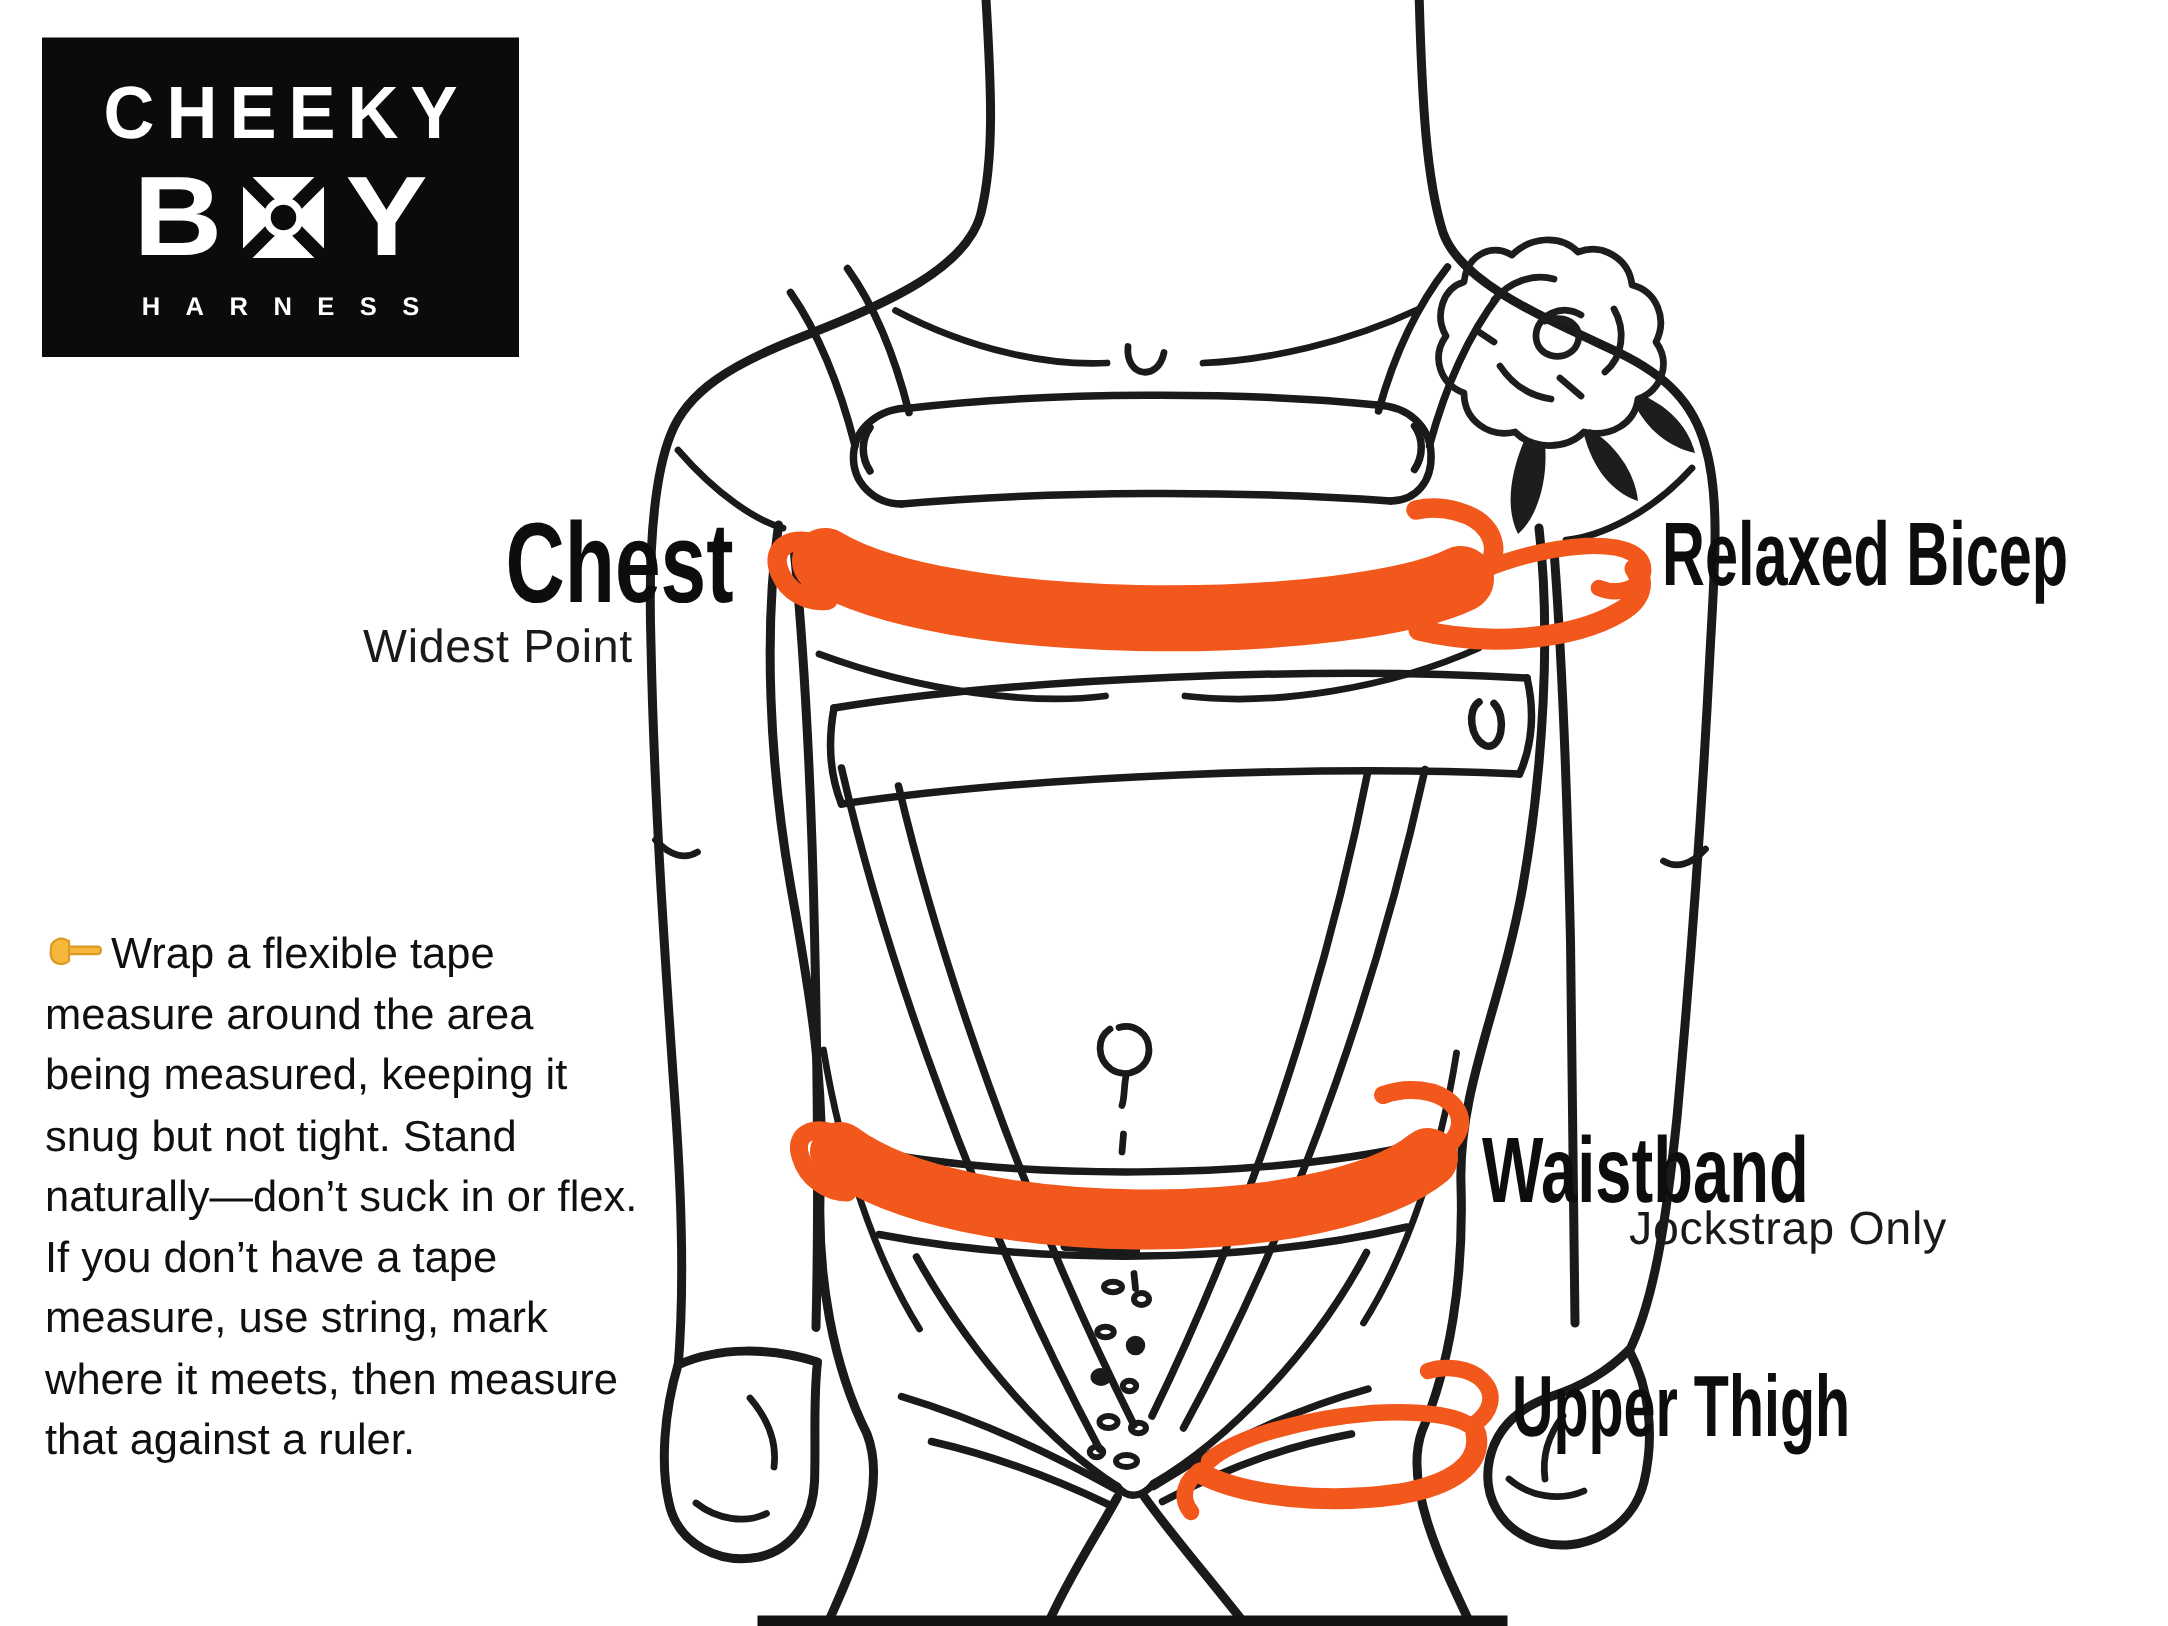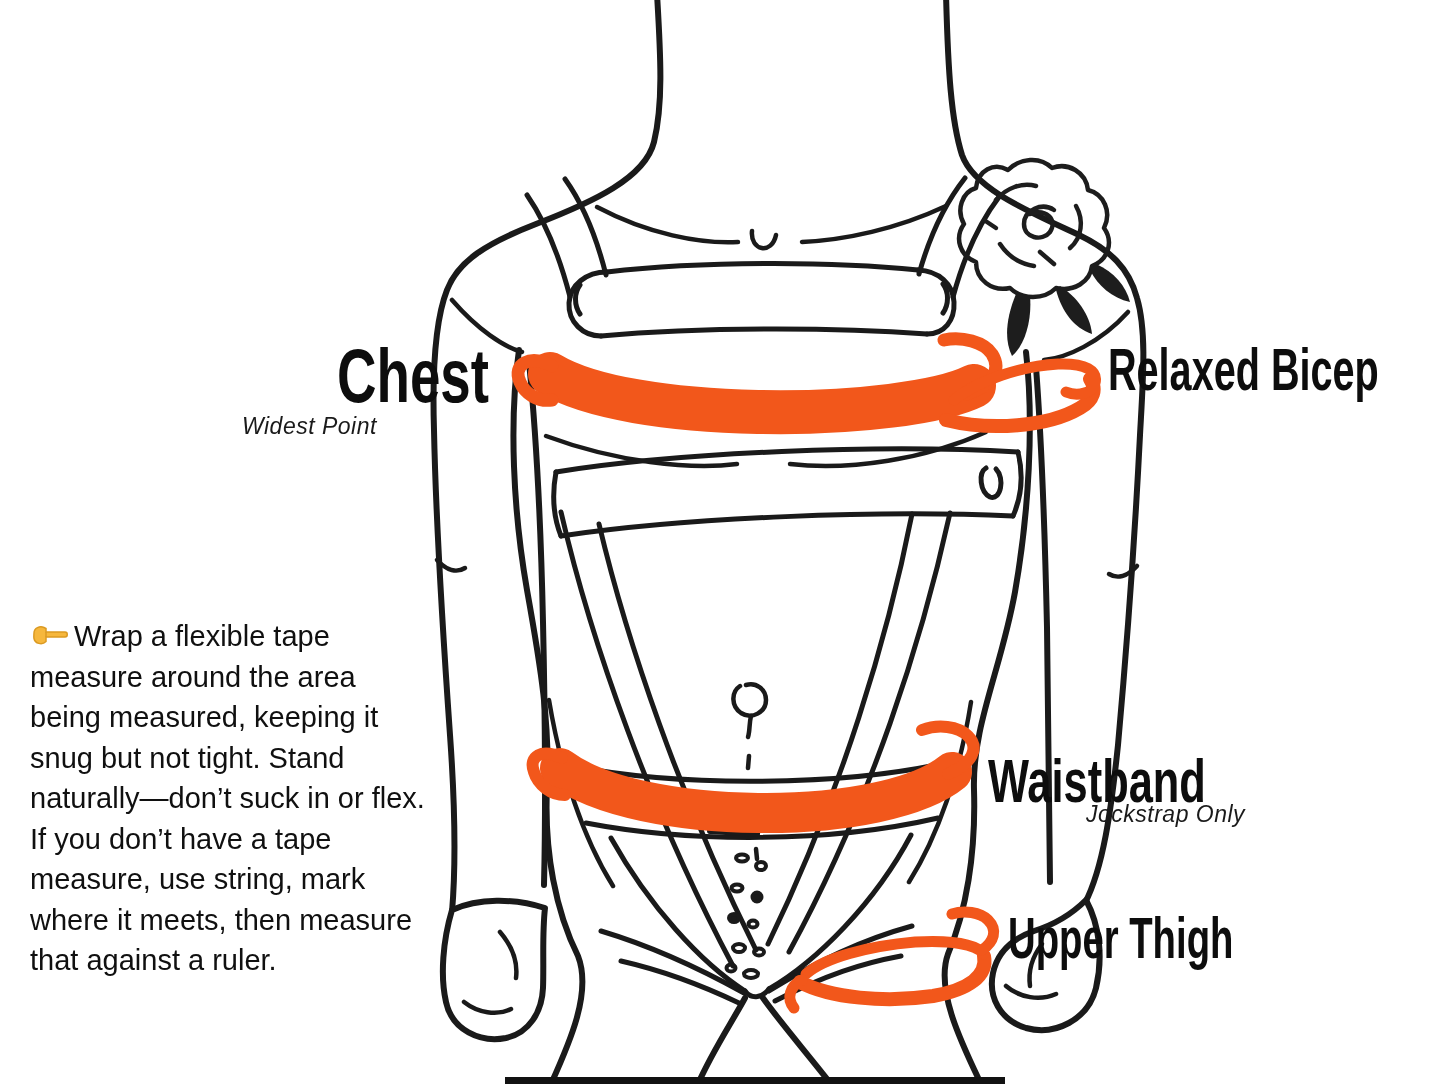--- a/index.html
+++ b/index.html
@@ -20,21 +20,21 @@
   .logo-line2 span{font-size:82px;font-weight:700;transform:scaleY(0.92);}
   .logo-x{width:56px;height:56px;}
   .logo-line3{font-size:17px;font-weight:700;letter-spacing:17px;margin-top:10px;
     margin-right:-17px;line-height:1;}
   
   .lbl{
     position:absolute;color:#0d0d0d;font-weight:700;line-height:1.05;
     white-space:nowrap;transform-origin:left top;z-index:4;
   }
   .sub{
-    position:absolute;color:#1a1a1a;font-style:italic;font-size:23px;
+    position:absolute;color:#1a1a1a;font-size:31px;
     letter-spacing:0.5px;white-space:nowrap;z-index:4;
   }
   .chest-title{left:337px;top:336px;font-size:76px;transform:scaleX(0.72);}
   .chest-sub{left:242px;top:413px;}
   .bicep-title{left:1108px;top:338px;font-size:60px;transform:scaleX(0.66);}
   .waist-title{left:988px;top:748px;font-size:62px;transform:scaleX(0.70);}
   .waist-sub{left:1086px;top:801px;}
   .thigh-title{left:1008px;top:908px;font-size:58px;transform:scaleX(0.66);}
   .thigh-sub{left:1064px;top:963px;}
   
@@ -170,20 +170,34 @@
       </g>
       <g>
         <path stroke-width="14" d="M 800,982 C 830,998 885,1003 933,996 C 968,990 988,976 984,956"></path>
         <path stroke-width="11" d="M 806,974 C 824,958 868,946 915,942 C 950,940 976,944 984,954"></path>
         <path stroke-width="11" d="M 982,950 C 994,942 998,930 988,920 C 980,912 964,910 952,914"></path>
         <path stroke-width="11" d="M 802,980 C 790,986 786,998 794,1008"></path>
       </g>
     </g>
   </svg>
 
+  <div class="logo">
+    <div class="logo-line1">CHEEKY</div>
+    <div class="logo-line2">
+      <span>B</span>
+      <svg class="logo-x" viewBox="0 0 56 56">
+        <rect x="1" y="1" width="54" height="54" rx="7" fill="#ffffff"></rect>
+        <line x1="-2" y1="-2" x2="58" y2="58" stroke="#0b0b0b" stroke-width="9"></line>
+        <line x1="58" y1="-2" x2="-2" y2="58" stroke="#0b0b0b" stroke-width="9"></line>
+        <circle cx="28" cy="28" r="11" fill="#0b0b0b" stroke="#ffffff" stroke-width="5"></circle>
+      </svg>
+      <span>Y</span>
+    </div>
+    <div class="logo-line3">HARNESS</div>
+  </div>
 
   <div class="lbl chest-title">Chest</div>
   <div class="sub chest-sub">Widest Point</div>
 
   <div class="lbl bicep-title">Relaxed Bicep</div>
 
   <div class="lbl waist-title">Waistband</div>
   <div class="sub waist-sub">Jockstrap Only</div>
 
   <div class="lbl thigh-title">Upper Thigh</div>

